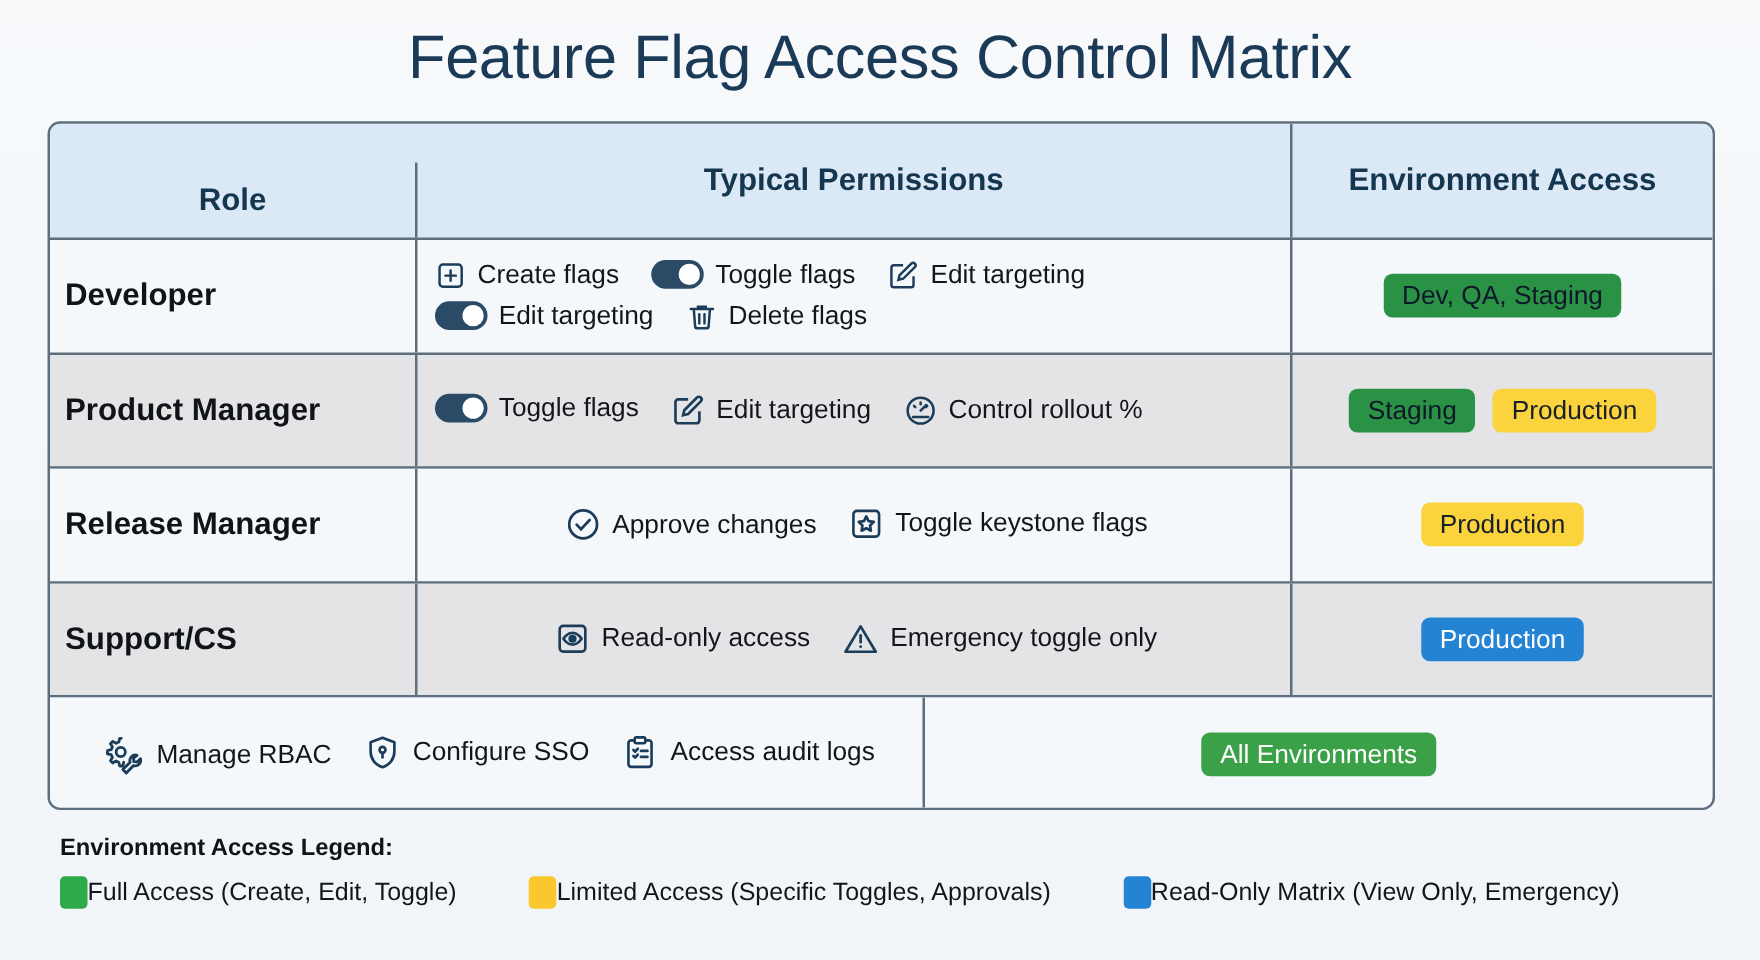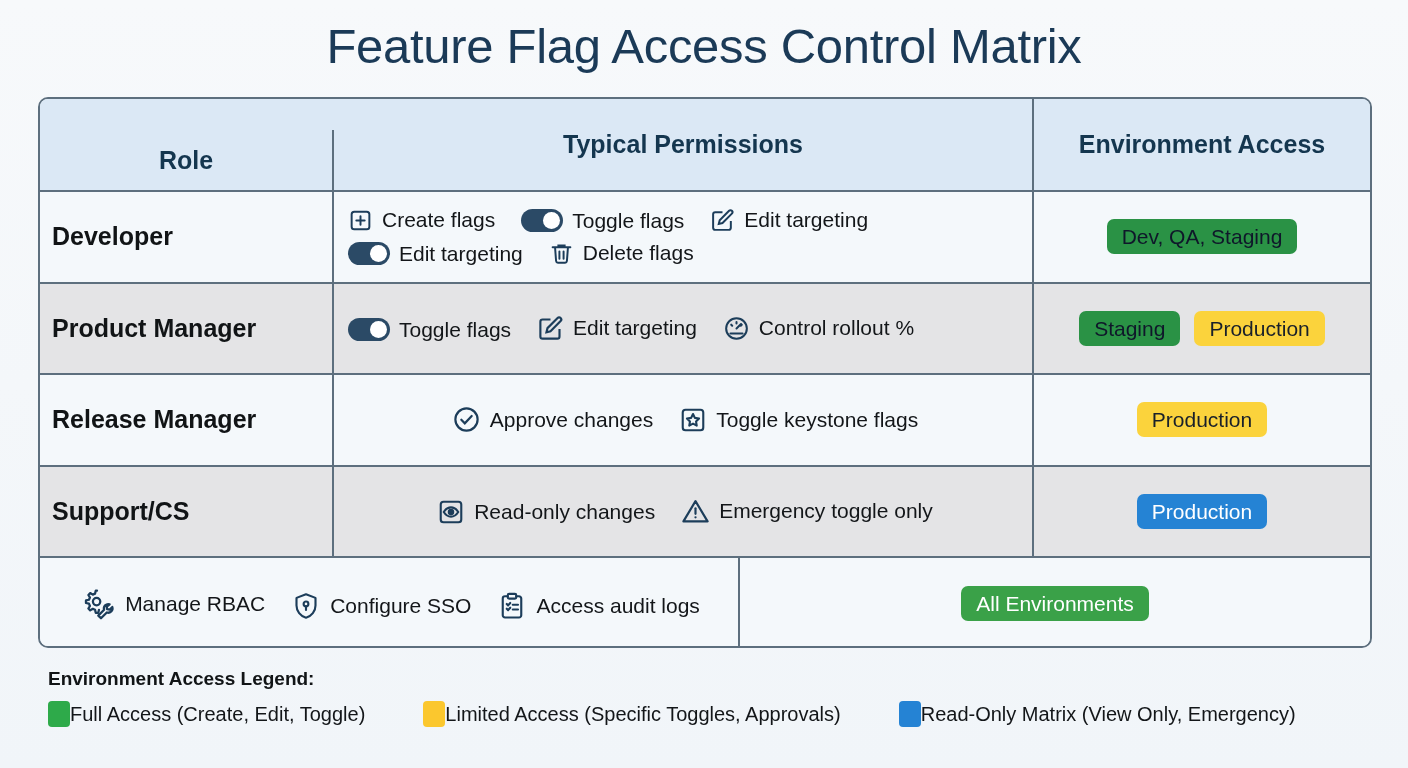--- a/index.html
+++ b/index.html
@@ -73,21 +73,21 @@
     font-size: 25px;
     font-weight: bold;
     color: #111416;
   }
 
   .perm-wrap {
     padding: 0 10px 0 14px;
     width: 100%;
     display: flex;
     flex-wrap: wrap;
-    align-items: flex-end;
+    align-items: flex-start;
     justify-content: flex-start;
     row-gap: 8px;
   }
   .perm-wrap.center { justify-content: center; }
 
   .perm-item {
     display: flex;
     align-items: center;
     gap: 9px;
     margin-right: 26px;
@@ -293,21 +293,21 @@
     <div class="cell-perms">
       <div class="perm-wrap center">
         <div class="perm-item">
           <span class="ic">
             <svg width="28" height="28" viewBox="0 0 24 24" fill="none" stroke="#1c3d5a" stroke-width="1.8">
                 <rect x="3.2" y="3.2" width="17.6" height="17.6" rx="2.4"></rect>
                 <path d="M5.8 12s2.5-4 6.2-4 6.2 4 6.2 4-2.5 4-6.2 4-6.2-4-6.2-4z"></path>
                 <circle cx="12" cy="12" r="1.9" fill="#1c3d5a"></circle>
               </svg>
           </span>
-          <span>Read-only changes</span>
+          <span>Read-only access</span>
         </div>
         <div class="perm-item">
           <span class="ic">
             <svg width="29" height="29" viewBox="0 0 24 24" fill="none" stroke="#1c3d5a" stroke-width="1.8" stroke-linejoin="round" stroke-linecap="round">
                 <path d="M12 3.4L22 20.2H2z"></path>
                 <path d="M12 9.3v4.6"></path>
                 <circle cx="12" cy="16.8" r="0.95" fill="#1c3d5a" stroke="none"></circle>
               </svg>
           </span>
           <span>Emergency toggle only</span>

